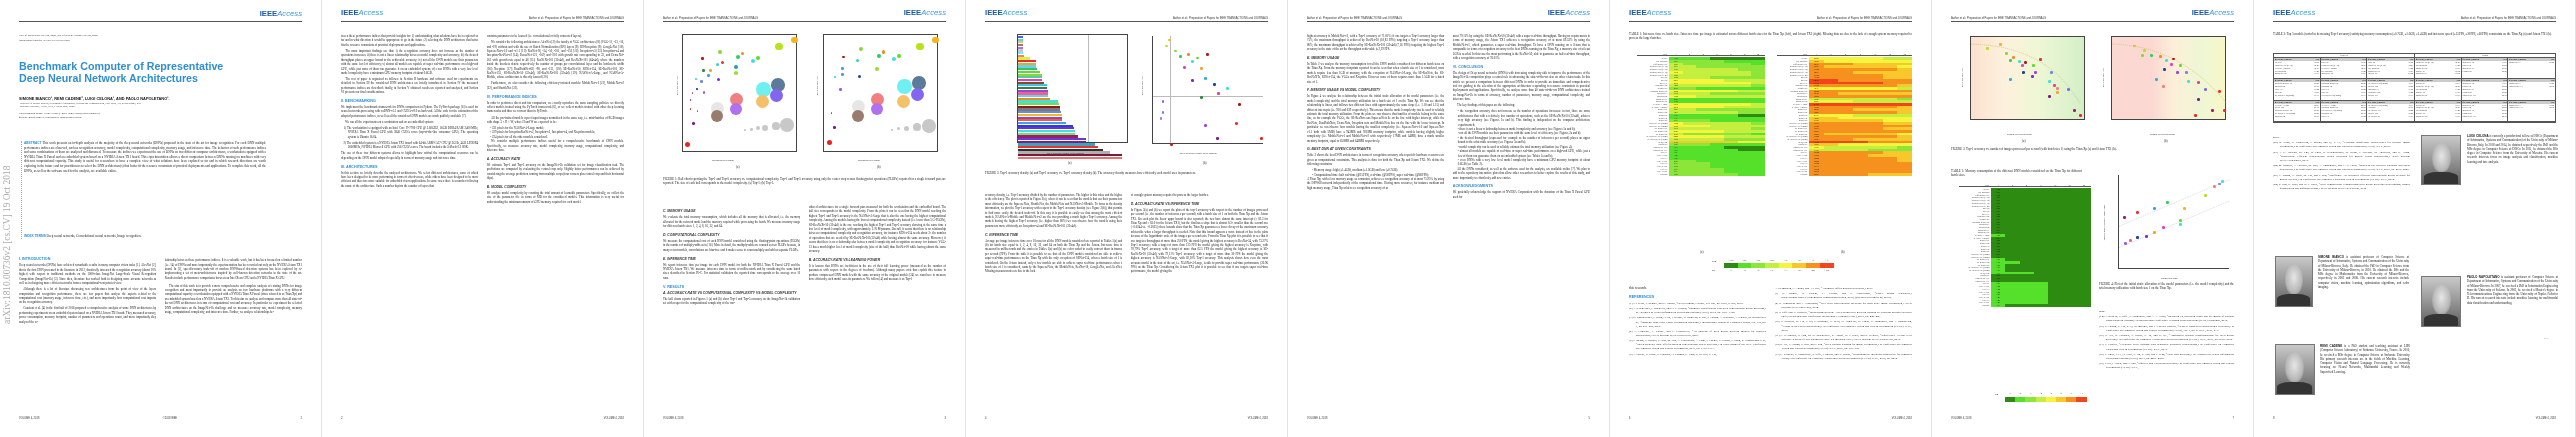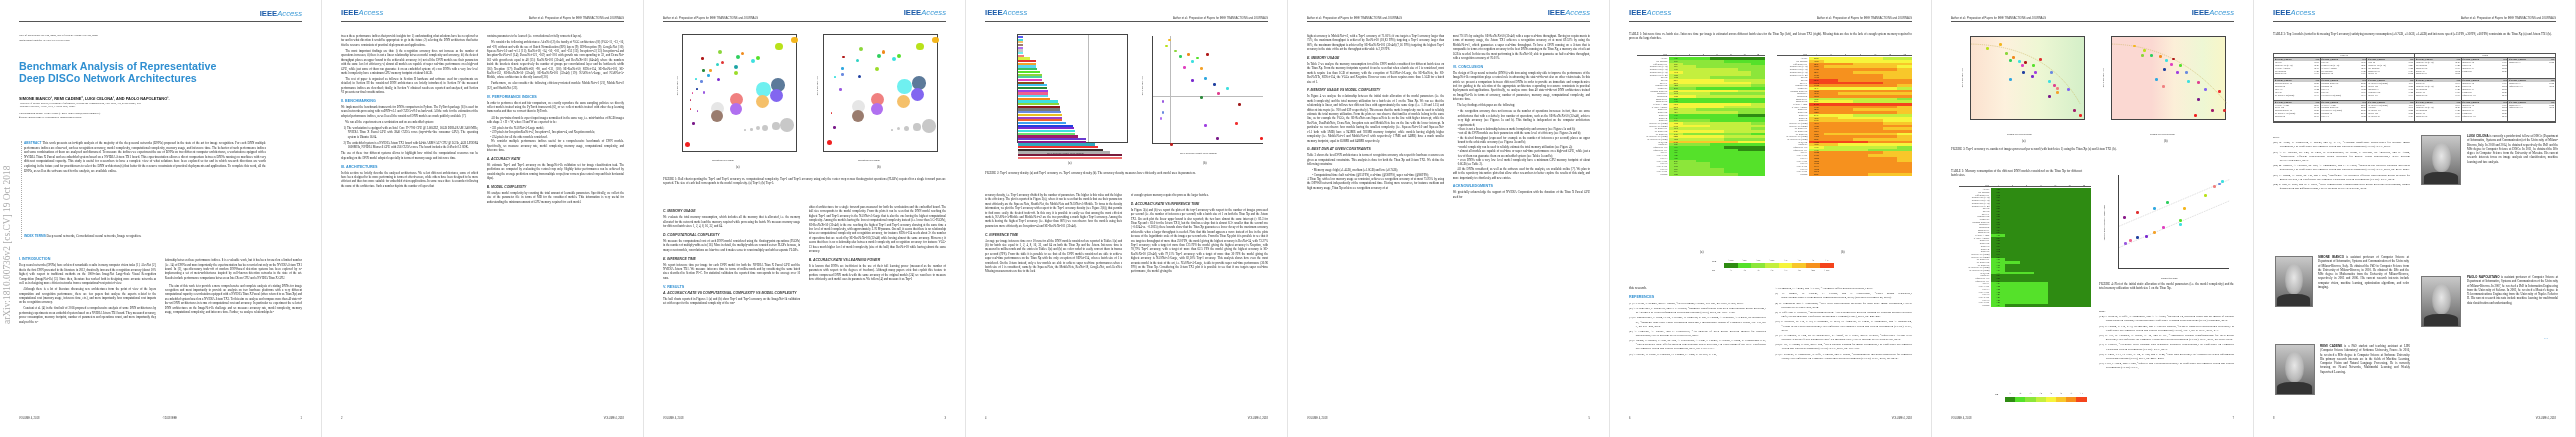--- a/index.html
+++ b/index.html
@@ -54,22 +54,22 @@
 <body>
 
 <div class="strip">
 
 <div class="page">
   <div class="logo r" style="top:10.2px;right:19px"><b>IEEE</b><i>Access</i></div>
   <div style="position:absolute;top:21.4px;left:19px;right:19px;border-bottom:0.9px solid #555"></div>
   <div class="meta" style="top:34px">Date of publication xxxx 00, 0000, date of current version xxxx 00, 0000.</div>
   <div class="meta" style="top:39px;font-style:italic;font-size:2.4px">Digital Object Identifier 10.1109/ACCESS.2017.DOI</div>
   <div class="title">
-        <div>Benchmark Analysis of Representative</div>
-        <div>Deep DISCo Network Architectures</div>
+        <div>Benchmark Computer of Representative</div>
+        <div>Deep Neural Network Architectures</div>
       </div>
   <div class="authors">SIMONE BIANCO¹, REMI CADENE², LUIGI CELONA¹, AND PAOLO NAPOLETANO¹.</div>
   <div class="aff" style="top:102px">¹University of Milano-Bicocca, Department of Informatics, Systems and Communication, viale Sarca, 336, 20126 Milano, Italy</div>
   <div class="aff" style="top:105px">²Sorbonne Université, CNRS, LIP6, F-75005 Paris, France</div>
   <div class="meta" style="top:112px">Corresponding author: Luigi Celona (e-mail: luigi.celona@disco.unimib.it).</div>
   <div class="meta" style="top:116px"><span>●</span> <span>https://github.com/CeLuigi/models-comparison.pytorch</span></div>
   <div class="arxiv">arXiv:1810.00736v2 [cs.CV] 19 Oct 2018</div>
   <div class="dots"></div>
   <div class="abs"><b>ABSTRACT</b> <span>This work presents an in-depth analysis of the majority of the deep neural networks (DNNs) proposed in the state of the art for image recognition. For each DNN multiple performance indices are observed, such as recognition accuracy, model complexity, computational complexity, memory usage, and inference time. The behavior of such performance indices and some combinations of them are analyzed and discussed. To measure the indices we experiment the use of DNNs on two different computer architectures, a workstation equipped with a NVIDIA Titan X Pascal and an embedded system based on a NVIDIA Jetson TX1 board. This experimentation allows a direct comparison between DNNs running on machines with very different computational capacity. This study is useful for researchers to have a complete view of what solutions have been explored so far and in which research directions are worth exploring in the future; and for practitioners to select the DNN architecture(s) that better fit the resource constraints of practical deployments and applications. To complete this work, all the DNNs, as well as the software used for the analysis, are available online.</span></div>
   <div class="idx"><b>INDEX TERMS</b> <span>Deep neural networks, Convolutional neural networks, Image recognition.</span></div>

